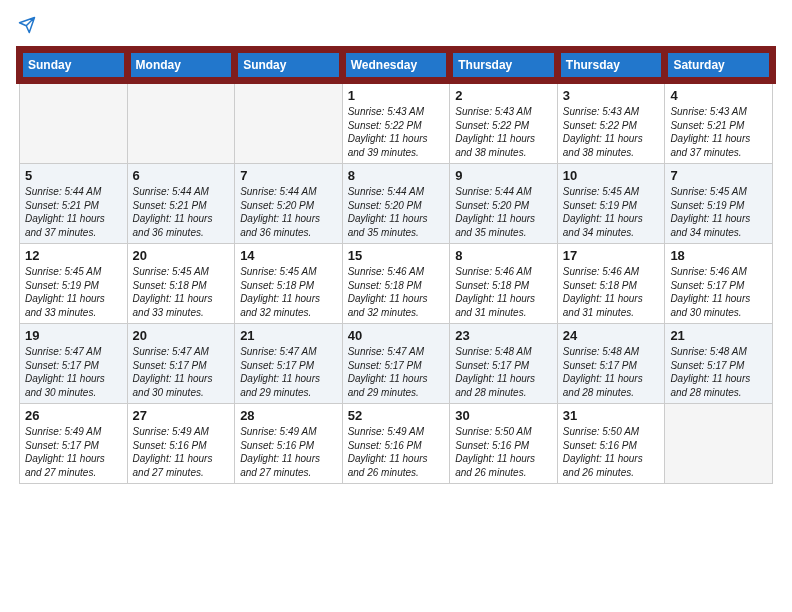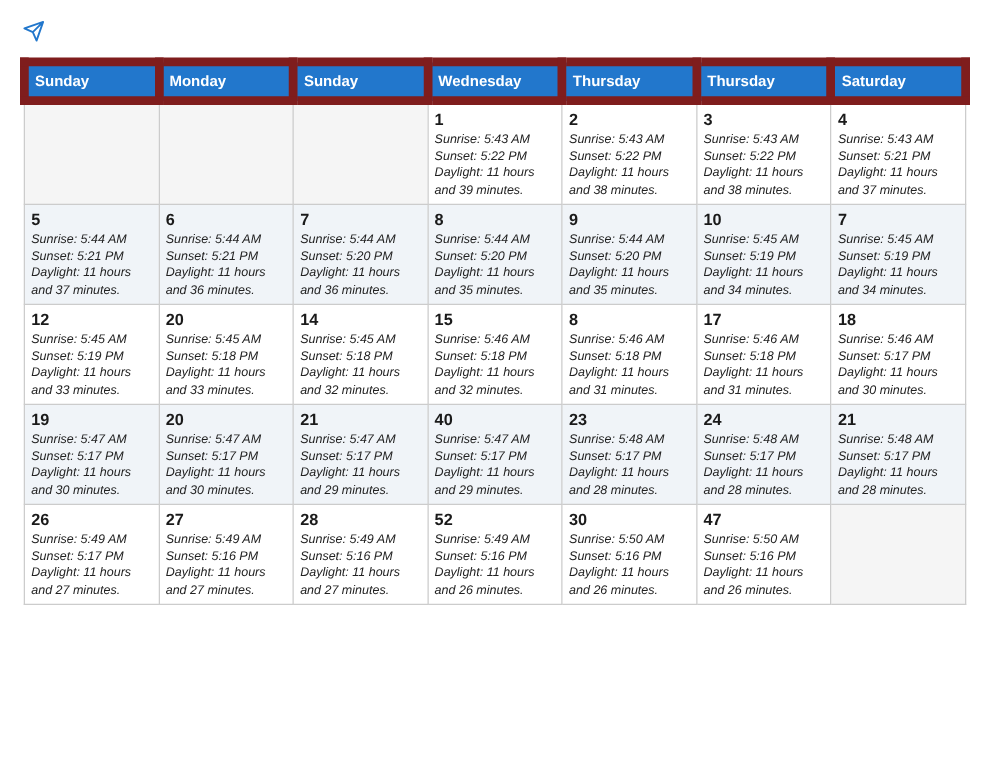--- a/index.html
+++ b/index.html
@@ -250,19 +250,19 @@
         </td>
         <td>
           <div class="day-number">52</div>
           <div class="day-info">Sunrise: 5:49 AM<br>Sunset: 5:16 PM<br>Daylight: 11 hours and 26 minutes.</div>
         </td>
         <td>
           <div class="day-number">30</div>
           <div class="day-info">Sunrise: 5:50 AM<br>Sunset: 5:16 PM<br>Daylight: 11 hours and 26 minutes.</div>
         </td>
         <td>
-          <div class="day-number">47</div>
+          <div class="day-number">31</div>
           <div class="day-info">Sunrise: 5:50 AM<br>Sunset: 5:16 PM<br>Daylight: 11 hours and 26 minutes.</div>
         </td>
         <td class="empty"></td>
       </tr>
     </tbody>
 </table>
 
 </body></html>

